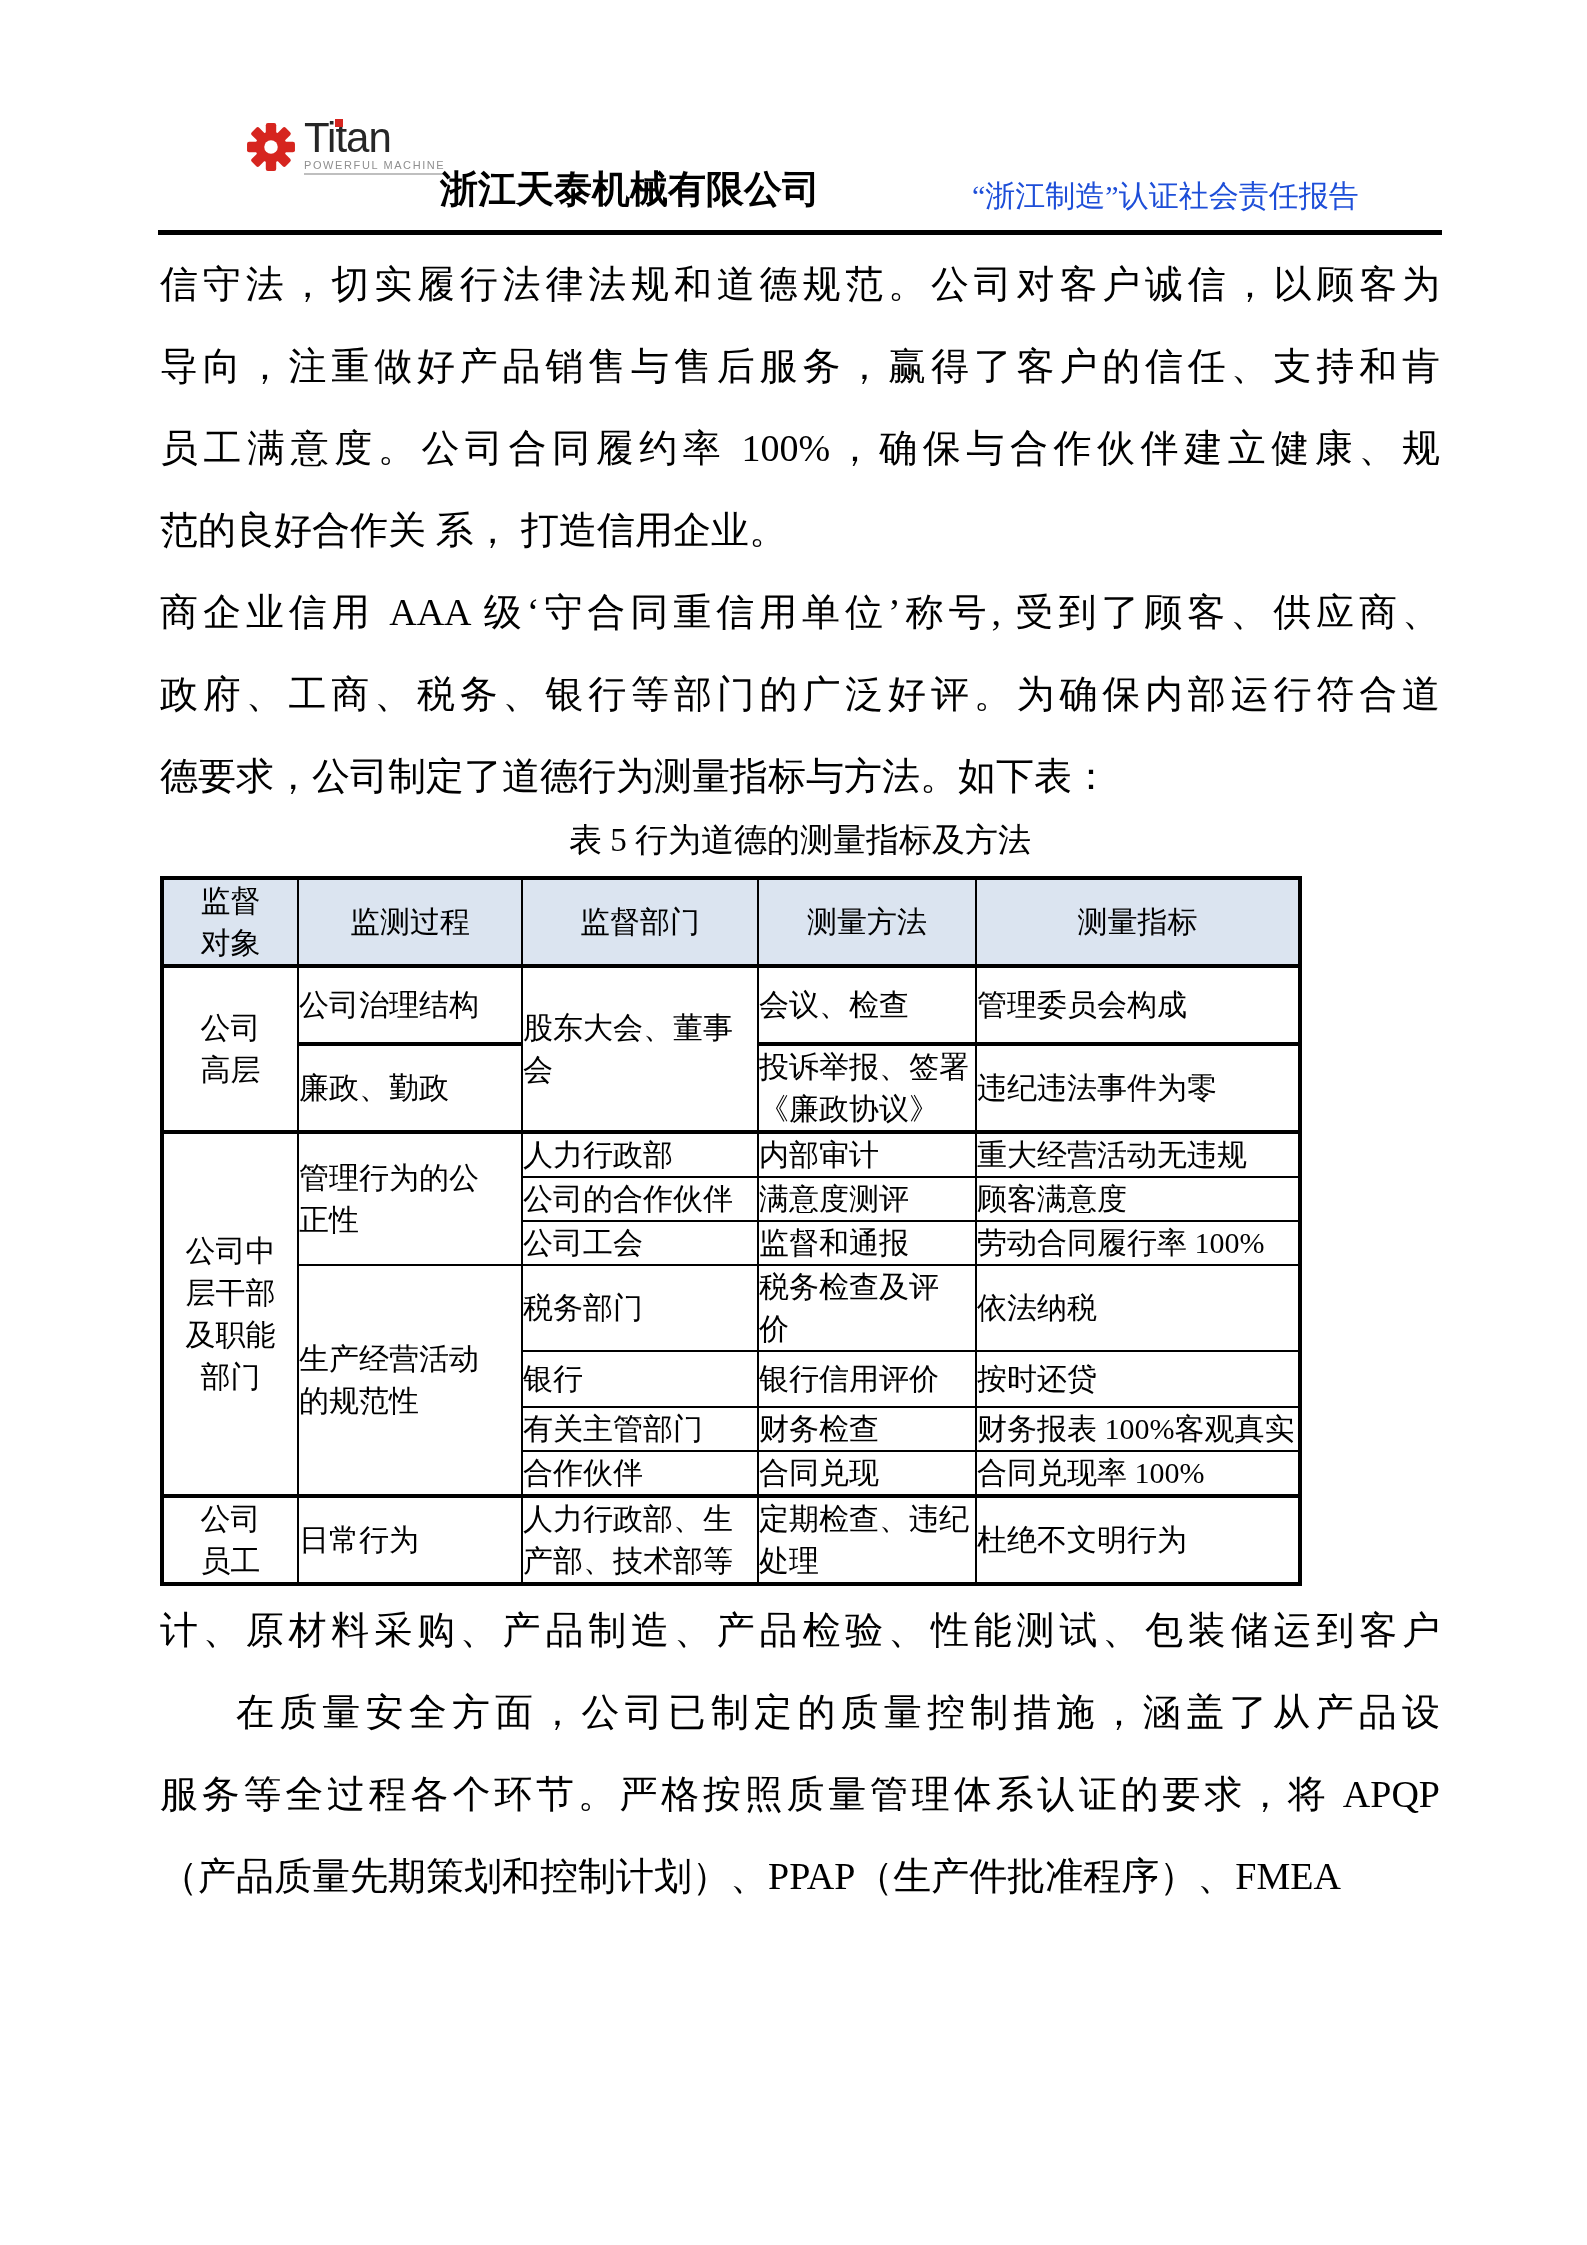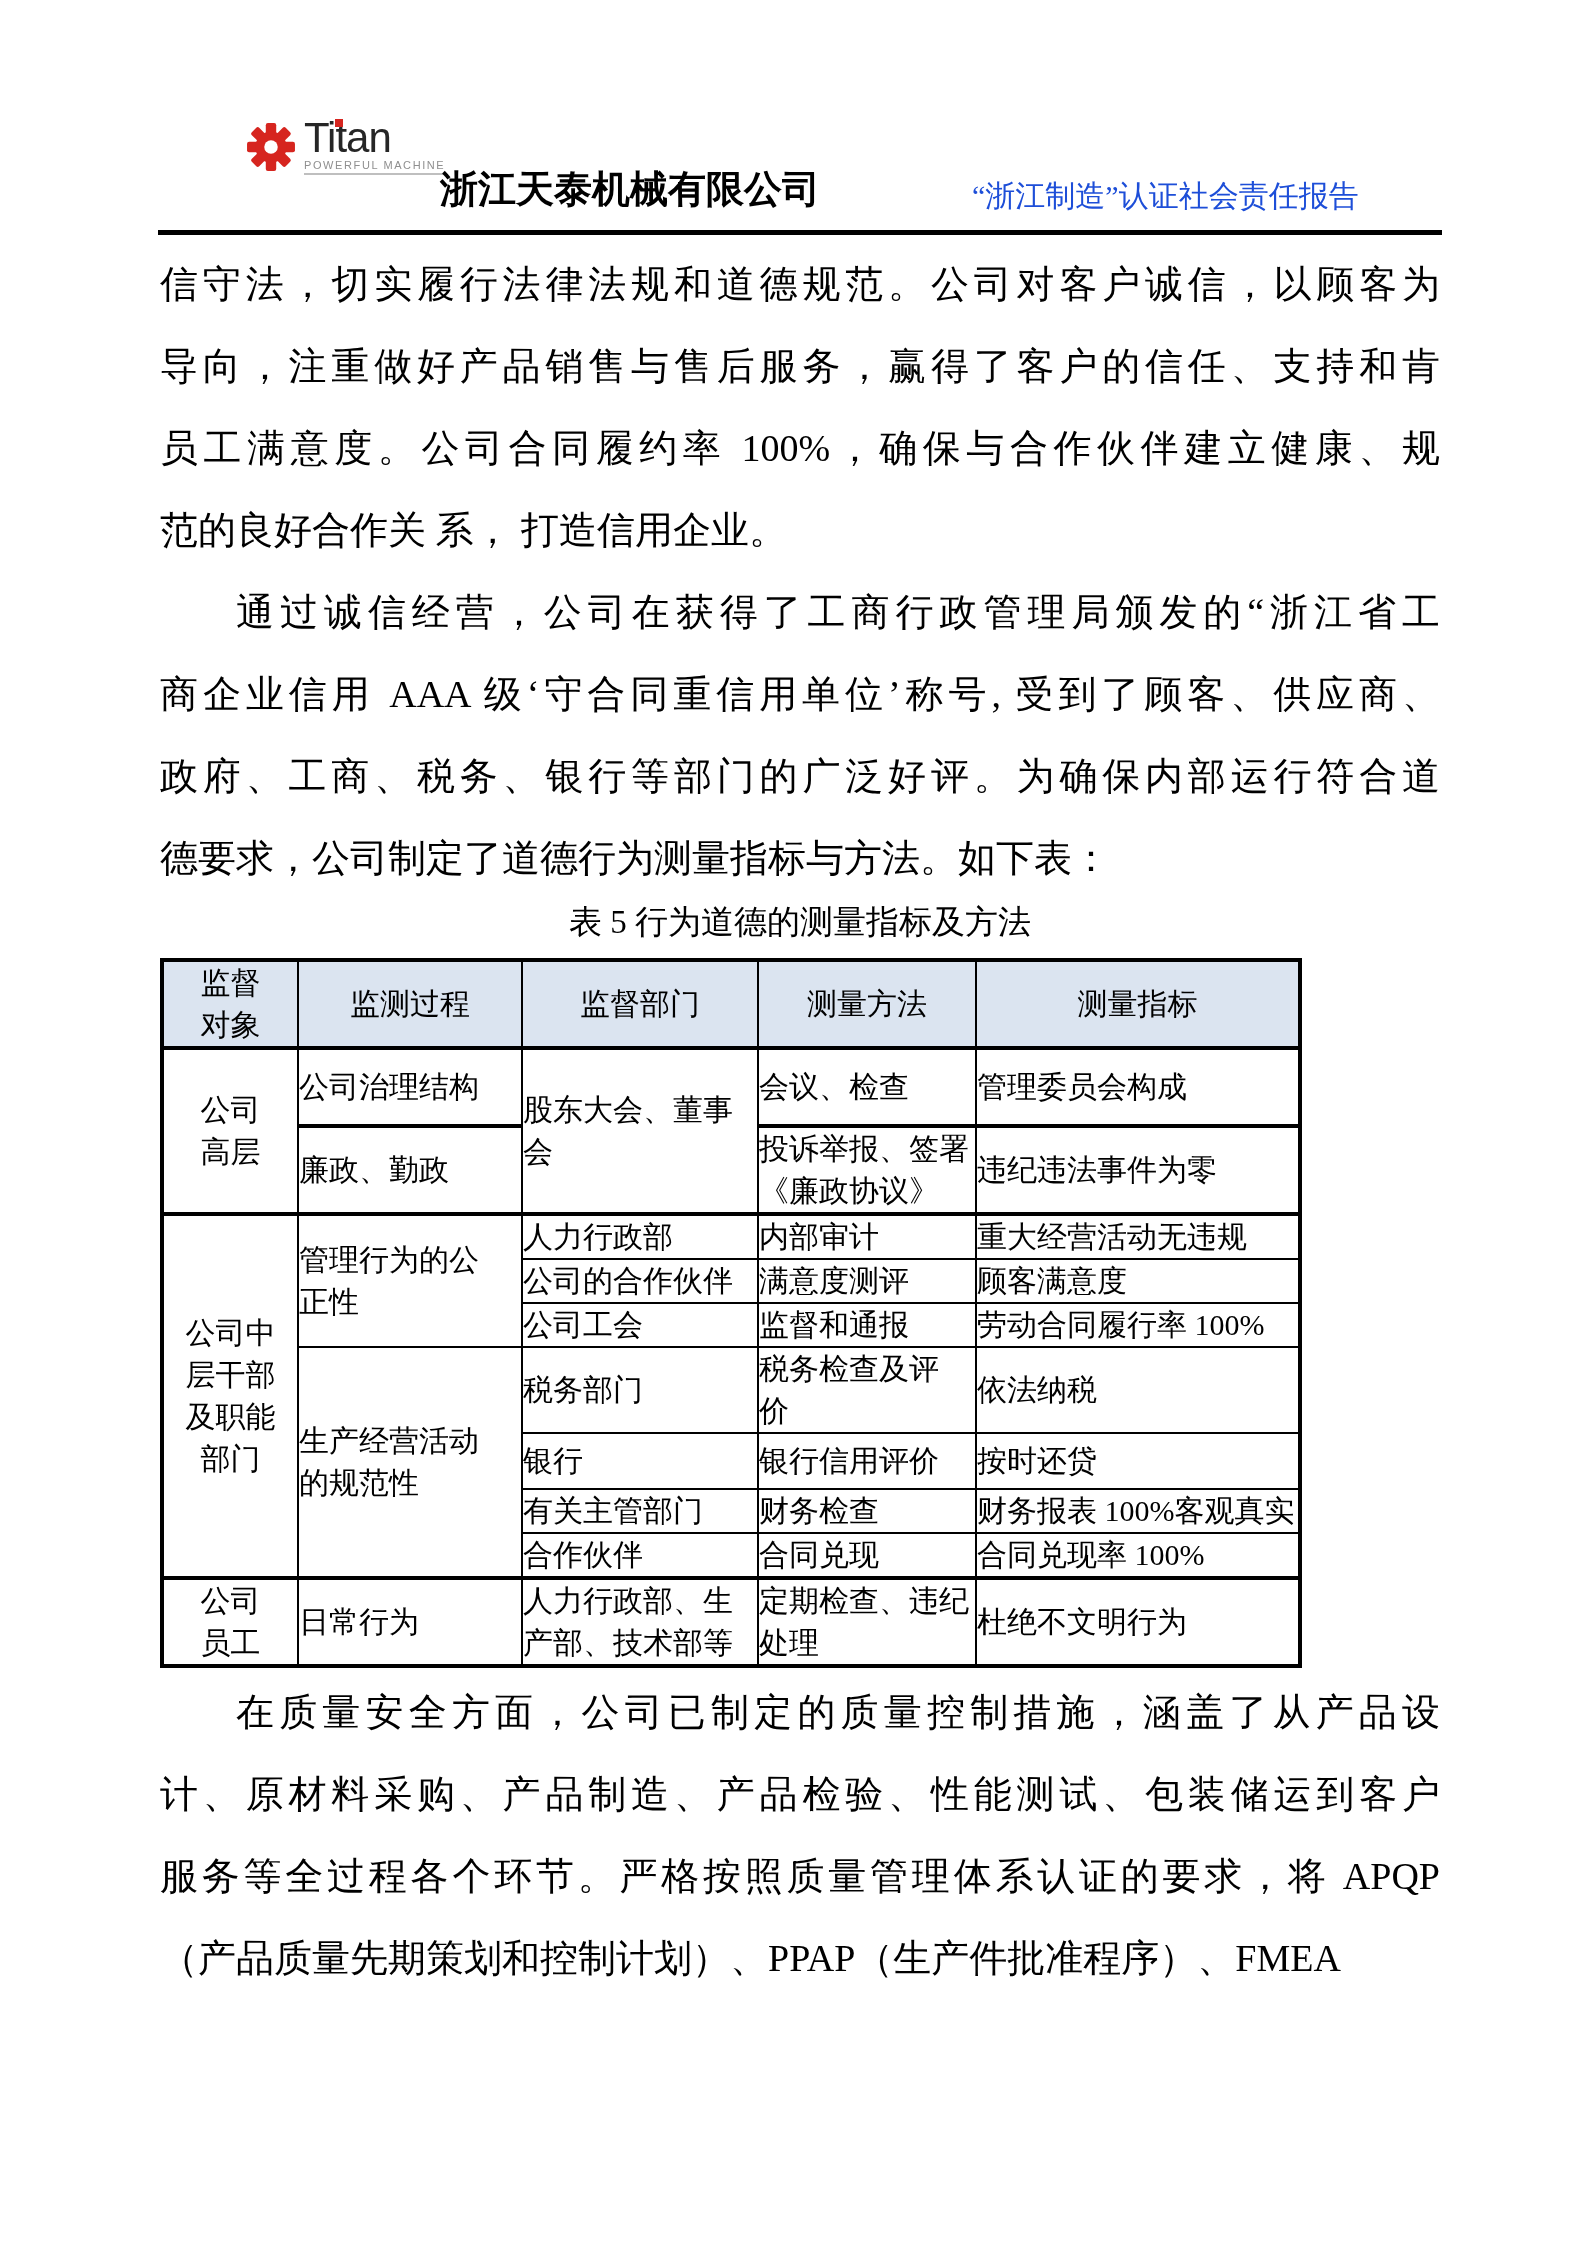--- a/index.html
+++ b/index.html
@@ -78,21 +78,20 @@
 <div class="content">
 
   <div class="para p-first">
     <div class="line">信守法，切实履行法律法规和道德规范。公司对客户诚信，以顾客为</div>
     <div class="line">导向，注重做好产品销售与售后服务，赢得了客户的信任、支持和肯</div>
     <div class="line">员工满意度。公司合同履约率 100%，确保与合作伙伴建立健康、规</div>
     <div class="line-end">范的良好合作关 系， 打造信用企业。</div>
   </div>
 
   <div class="para">
-    <div class="line indent">通过诚信经营，公司在获得了工商行政管理局颁发的“浙江省工</div>
     <div class="line">商企业信用 AAA 级‘守合同重信用单位’称号, 受到了顾客、供应商、</div>
     <div class="line">政府、工商、税务、银行等部门的广泛好评。为确保内部运行符合道</div>
     <div class="line-end">德要求，公司制定了道德行为测量指标与方法。如下表：</div>
   </div>
 
   <div class="tbl-caption">表 5 行为道德的测量指标及方法</div>
 
   <table class="ethics">
     <colgroup>
       <col style="width:136px">
@@ -178,19 +177,19 @@
         <td class="c3">人力行政部、生
 产部、技术部等</td>
         <td class="c4">定期检查、违纪
 处理</td>
         <td class="c5">杜绝不文明行为</td>
       </tr>
     </tbody>
   </table>
 
   <div class="para" style="margin-top:3px;">
+    <div class="line">计、原材料采购、产品制造、产品检验、性能测试、包装储运到客户</div>
     <div class="line indent">在质量安全方面，公司已制定的质量控制措施，涵盖了从产品设</div>
-    <div class="line">计、原材料采购、产品制造、产品检验、性能测试、包装储运到客户</div>
     <div class="line">服务等全过程各个环节。严格按照质量管理体系认证的要求，将 APQP</div>
     <div class="line-end">（产品质量先期策划和控制计划）、PPAP（生产件批准程序）、FMEA</div>
   </div>
 
 </div>
 
 </body></html>

